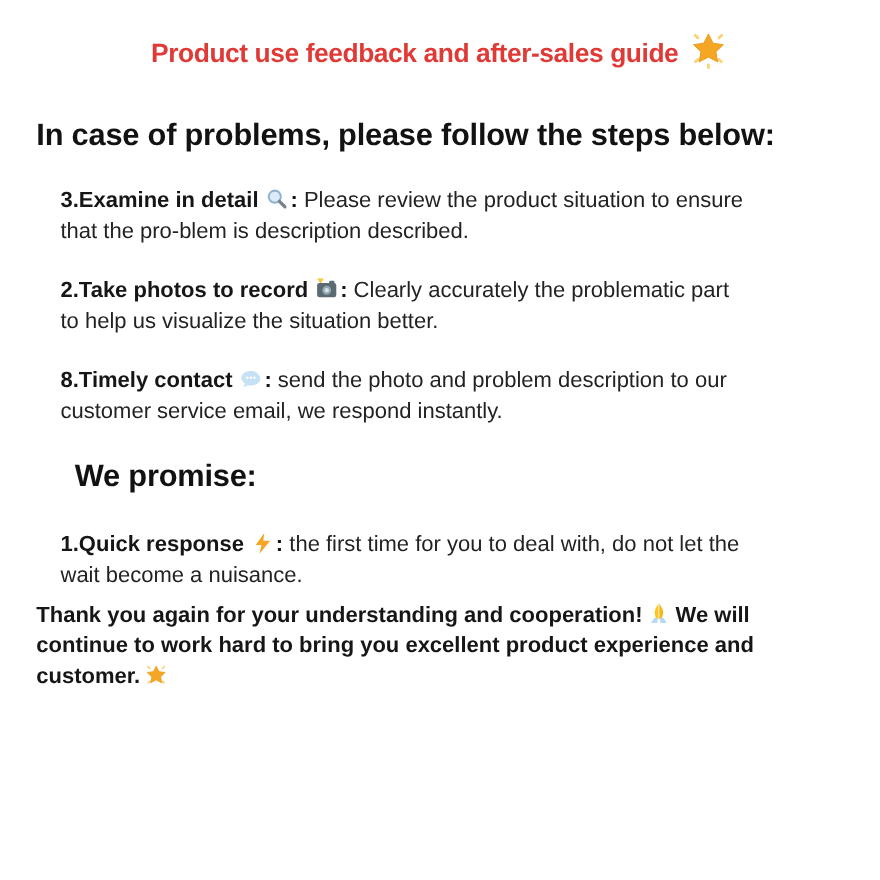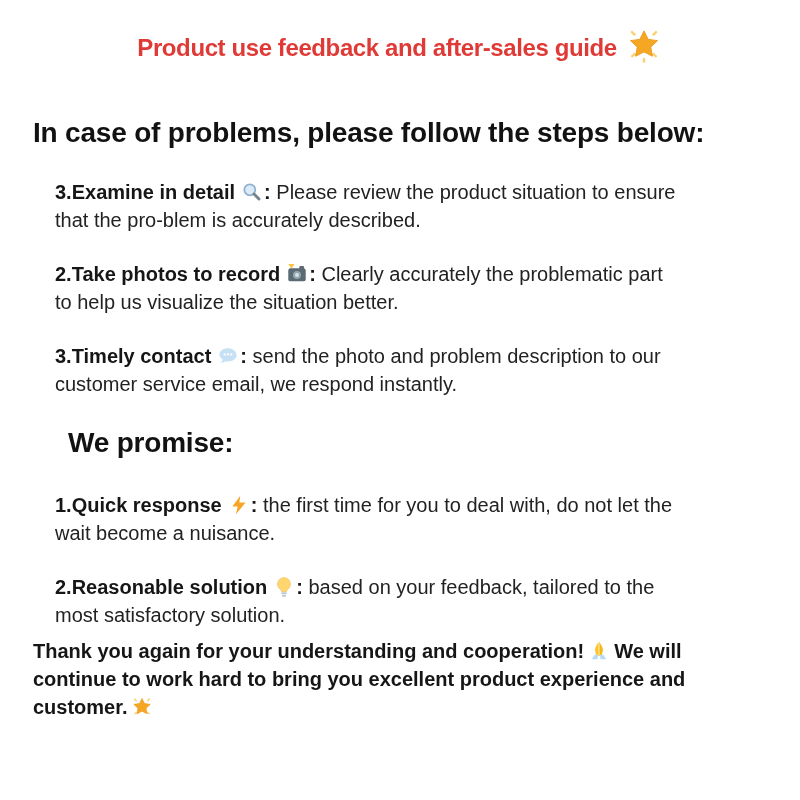--- a/index.html
+++ b/index.html
@@ -12,21 +12,21 @@
 
   .title {
     margin:27px 0 0; text-align:center; white-space:nowrap;
     font-size:24px; line-height:40px; font-weight:700;
     color:#e03a37; letter-spacing:-0.4px;
   }
   .heading {
     margin:0; font-weight:700; color:#121212;
     font-size:28px; line-height:34px; letter-spacing:-0.2px;
   }
-  .heading.intro   { margin-top:48px; }
+  .heading.intro   { margin-top:37px; }
   .heading.promise { margin-top:28px;margin-left:35px; }
 
   .item {
     margin:26px 0 0 22px;
     font-size:20px; line-height:28px; color:#222;
   }
   .item.first-intro   { margin-top:28px; }
   .item.first-promise { margin-top:31px; }
   .item strong, .closing { color:#161616; }
   strong { font-weight:700; }
@@ -57,56 +57,49 @@
         <path d="M12 2.6l2.8 5.6 6.2.9-4.5 4.3 1.1 6.1L12 16.6l-5.6 2.9 1.1-6.1L3 9.1l6.2-.9z" fill="#f5a623" stroke="#eb9b1f" stroke-width="0.6"></path>
       </svg></span></h1>
 
   <h2 class="heading intro">In case of problems, please follow the steps below:</h2>
 
   <p class="item first-intro"><strong>3.Examine in detail</strong><span class="ic"><svg viewBox="0 0 24 24">
         <circle cx="9.6" cy="9.6" r="6" fill="#dcebf7" stroke="#8fb3cf" stroke-width="2"></circle>
         <line x1="14.2" y1="14.2" x2="19.6" y2="19.6" stroke="#76848d" stroke-width="3.2" stroke-linecap="round"></line>
       </svg></span><strong>:</strong>
     <span>Please review the product situation to ensure</span><br>
-    <span>that the pro-blem is accurately described.</span></p>
+    <span>that the pro-blem is description described.</span></p>
 
   <p class="item"><strong>2.Take photos to record</strong><span class="ic"><svg viewBox="0 0 24 24">
         <polygon points="2.5,1.2 9.2,1.2 6,6.4" fill="#f8c53f"></polygon>
         <rect x="14.5" y="3.4" width="5.2" height="3.2" rx="1" fill="#5b6a73"></rect>
         <rect x="2.5" y="5.8" width="19" height="14.2" rx="2.4" fill="#5b6a73"></rect>
         <circle cx="12" cy="13" r="4.4" fill="#93a7b0"></circle>
         <circle cx="12" cy="13" r="2.2" fill="#d7e0e4"></circle>
       </svg></span><strong>:</strong>
     <span>Clearly accurately the problematic part</span><br>
     <span>to help us visualize the situation better.</span></p>
 
-  <p class="item"><strong>3.Timely contact</strong><span class="ic"><svg viewBox="0 0 24 24">
+  <p class="item"><strong>8.Timely contact</strong><span class="ic"><svg viewBox="0 0 24 24">
         <path d="M12 3.5c-5.2 0-9.4 3-9.4 6.8 0 2.2 1.4 4.1 3.6 5.3-.2 1.2-.8 2.6-2 3.9 2.1-.3 3.8-1 4.9-1.8.9.2 1.9.3 2.9.3 5.2 0 9.4-3 9.4-6.8S17.2 3.5 12 3.5z" fill="#c6e0f4"></path>
         <circle cx="8.4" cy="10.3" r="1.25" fill="#ffffff"></circle>
         <circle cx="12" cy="10.3" r="1.25" fill="#ffffff"></circle>
         <circle cx="15.6" cy="10.3" r="1.25" fill="#ffffff"></circle>
       </svg></span><strong>:</strong>
     <span>send the photo and problem description to our</span><br>
     <span>customer service email, we respond instantly.</span></p>
 
   <h2 class="heading promise">We promise:</h2>
 
   <p class="item first-promise"><strong>1.Quick response</strong><span class="ic"><svg viewBox="0 0 24 24">
         <polygon points="13.4,1.8 4.8,13.6 10.6,13.6 8.6,22.2 19.2,9.4 12.4,9.4" fill="#f6a526"></polygon>
       </svg></span><strong>:</strong>
     <span>the first time for you to deal with, do not let the</span><br>
     <span>wait become a nuisance.</span></p>
 
-  <p class="item"><strong>2.Reasonable solution</strong><span class="ic"><svg viewBox="0 0 24 24">
-        <path d="M12 1.8c-3.9 0-7 3.1-7 7 0 2.3 1.1 4.2 2.8 5.5.9.7 1.4 1.6 1.5 2.7h5.4c.1-1.1.6-2 1.5-2.7 1.7-1.3 2.8-3.2 2.8-5.5 0-3.9-3.1-7-7-7z" fill="#ffd56e" stroke="#ecbd4f" stroke-width="0.7"></path>
-        <rect x="9" y="17.8" width="6" height="2.1" rx="1" fill="#bcc8cf"></rect>
-        <rect x="9.6" y="20.6" width="4.8" height="1.9" rx="0.95" fill="#bcc8cf"></rect>
-      </svg></span><strong>:</strong>
-    <span>based on your feedback, tailored to the</span><br>
-    <span>most satisfactory solution.</span></p>
 
   <p class="closing"><span>Thank you again for your understanding and cooperation!</span><span class="ic ic-close"><svg viewBox="0 0 24 24">
         <path d="M11.6 1.8c-1.5 3-3.9 5.3-3.9 9.3l1.5 6.4h2.4V1.8z" fill="#fcc425"></path>
         <path d="M12.4 1.8c1.5 3 3.9 5.3 3.9 9.3l-1.5 6.4h-2.4V1.8z" fill="#f7b718"></path>
         <path d="M7.3 16.2L4.2 21h6.2l.6-4.8z" fill="#b5daf5"></path>
         <path d="M16.7 16.2L19.8 21h-6.2l-.6-4.8z" fill="#b5daf5"></path>
       </svg></span><span>We will</span><br>
     <span>continue to work hard to bring you excellent product experience and</span><br>
     <span>customer.</span><span class="ic ic-close"><svg viewBox="0 0 24 24">
         <g stroke="#fbd277" stroke-width="1.7" stroke-linecap="round">

